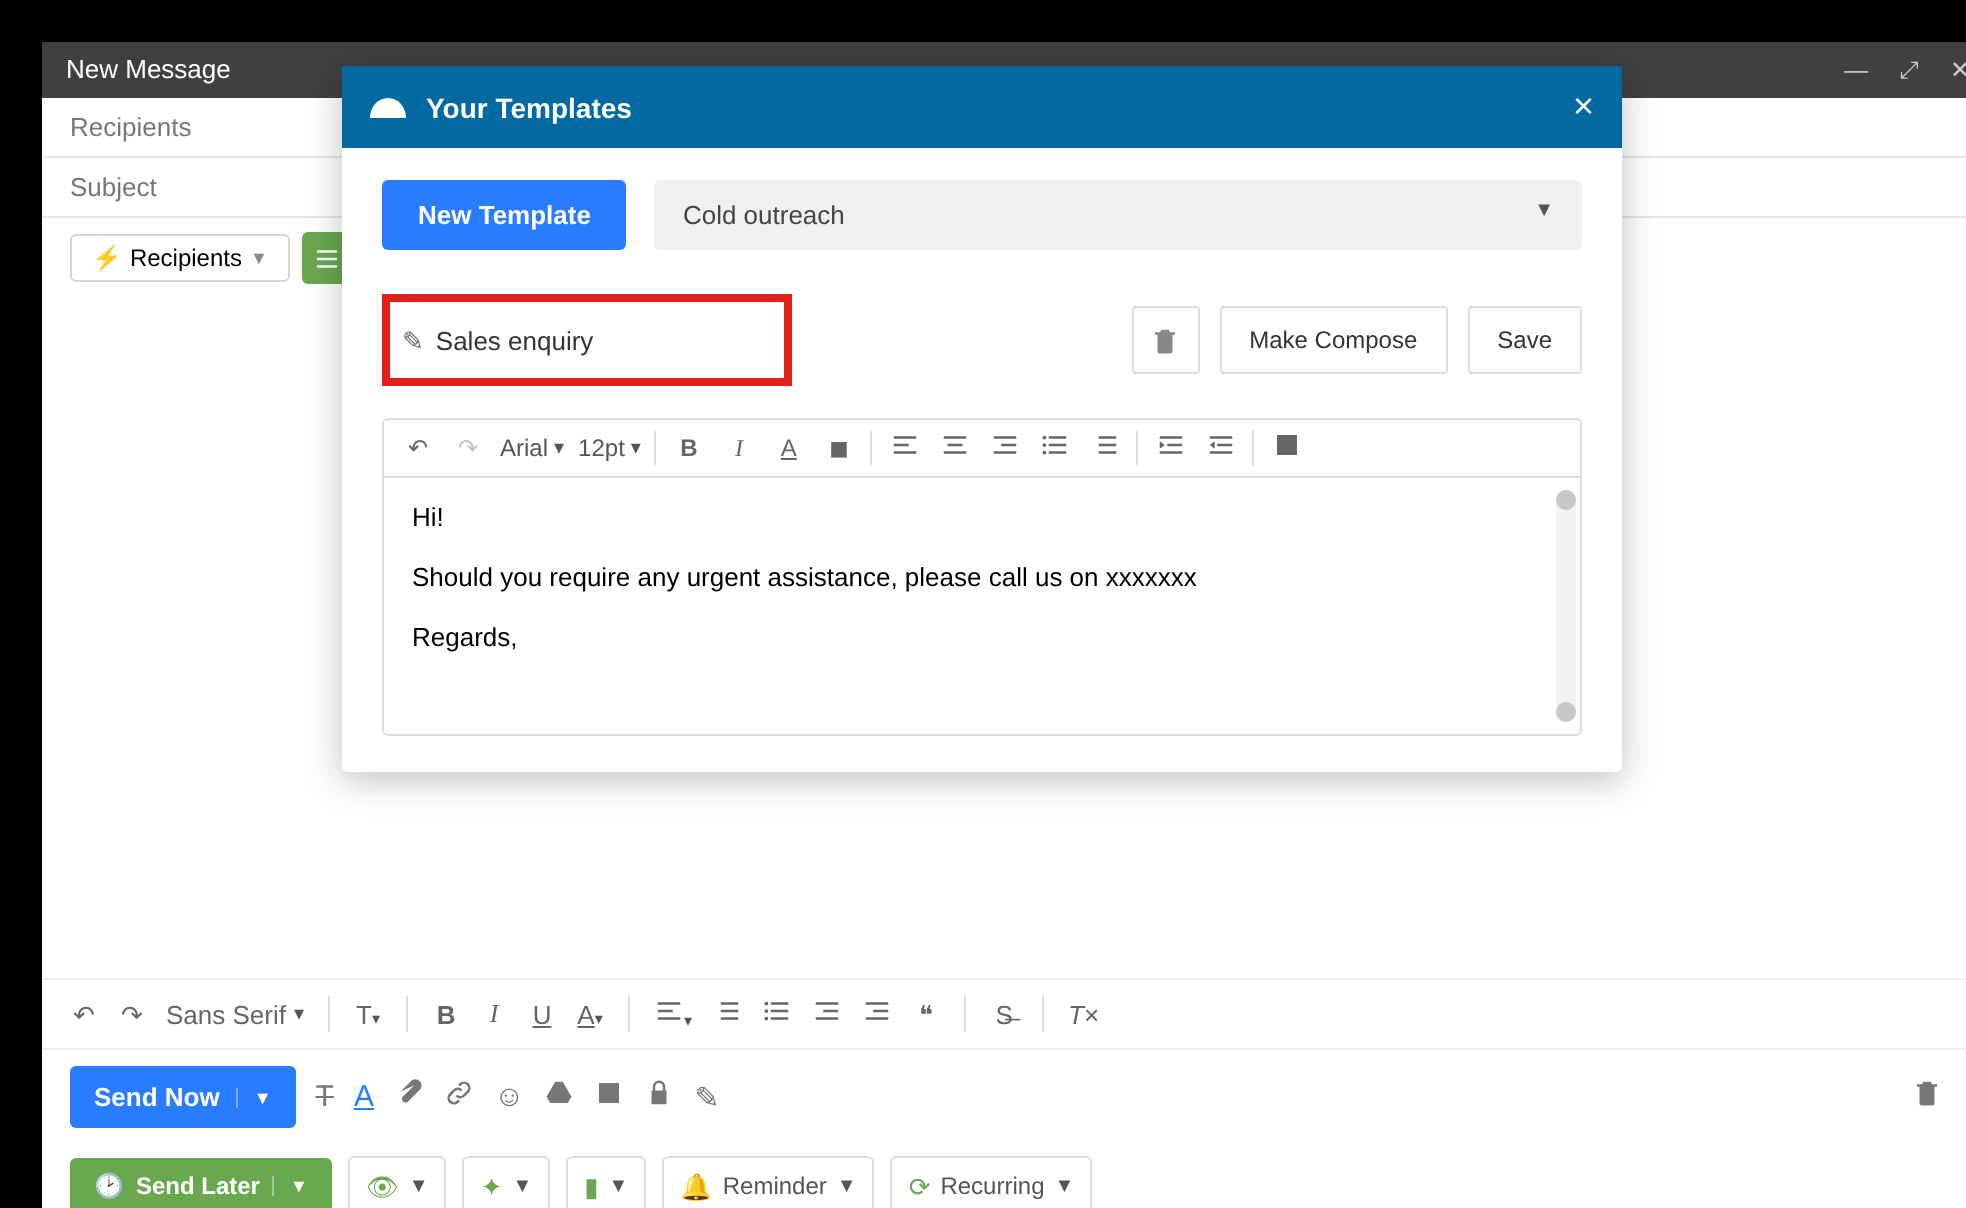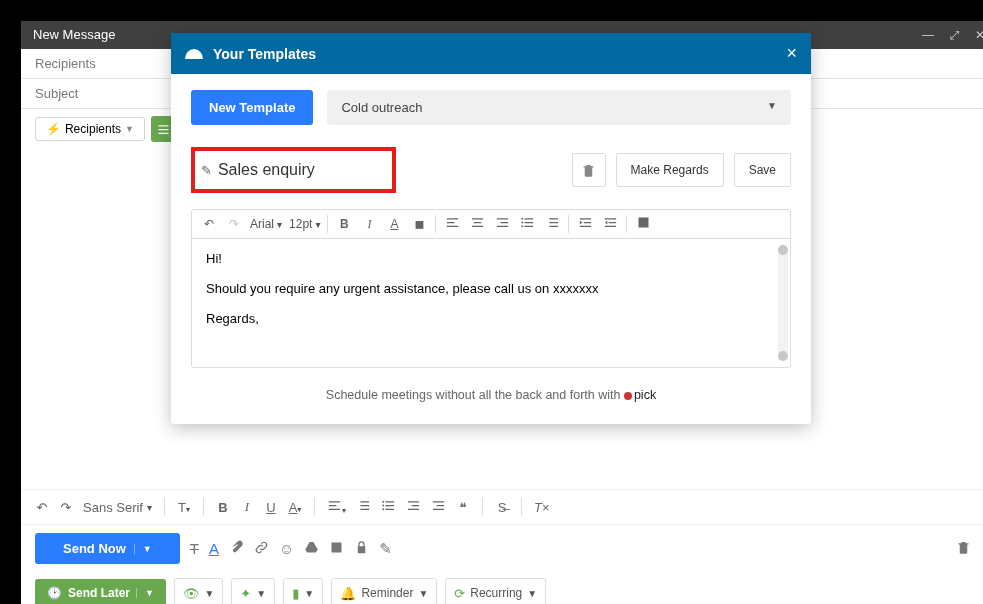--- a/index.html
+++ b/index.html
@@ -23,21 +23,21 @@
   .hat{width:18px;height:10px;background:#fff;border-radius:50% 50% 0 0/100% 100% 0 0;}
   .close-x{color:#fff; font-size:18px; cursor:pointer;}
   .modal-body{ padding:16px 20px 6px;}
   .row1{display:flex; gap:14px; margin-bottom:22px;}
   .new-tmpl{background:#2a7cff;color:#fff;border:none;border-radius:3px;padding:10px 18px;font-size:13px;font-weight:600;cursor:pointer;}
   .select-tmpl{flex:1;background:#f0f0f0;border-radius:3px;padding:10px 14px;font-size:13px;color:#444;display:flex;justify-content:space-between;cursor:pointer;}
   .caret-d{font-size:10px;color:#555;}
   .row2{display:flex;align-items:center;gap:10px; margin-bottom:16px;}
   .name-box{border:4px solid #e2201a;padding:2px 6px; display:flex;align-items:center;gap:6px; width:205px; height:46px;}
   .pencil{color:#666;font-size:13px;}
-  .name-input{border:none;font-size:16px;color:#333; outline:none; width:160px;}
+  .name-input{border:none;font-size:13px;color:#333; outline:none; width:160px;}
   .spacer{flex:1;}
   .icon-btn{border:1px solid #ddd;background:#fff;border-radius:2px;width:34px;height:34px;display:flex;align-items:center;justify-content:center;color:#888;cursor:pointer;}
   .txt-btn{border:1px solid #ddd;background:#fff;border-radius:2px;height:34px;padding:0 14px;font-size:12px;color:#333;cursor:pointer;}
   .primary-btn{background:#2a7cff;color:#fff;border:none;border-radius:2px;height:34px;padding:0 16px;font-size:12.5px;cursor:pointer;}
   .editor{border:1px solid #ddd;border-radius:3px; margin-bottom:12px;}
   .ed-toolbar{border-bottom:1px solid #ddd;padding:5px 8px;display:flex;align-items:center;gap:7px;flex-wrap:nowrap;overflow:hidden;}
   .ed-toolbar .tb{color:#666;font-size:12px;min-width:18px;text-align:center;cursor:pointer;}
   .ed-toolbar .sep{width:1px;height:18px;background:#ddd;}
   .ed-toolbar .dd{font-size:12px;color:#555;display:flex;align-items:center;gap:3px;}
   .ed-toolbar .bold{font-weight:bold;}
@@ -52,21 +52,21 @@
   .promo .brand{color:#222;}
   .dot{display:inline-block;width:8px;height:8px;border-radius:50%;background:#c33;vertical-align:middle;margin-right:2px;}
 
   
   .bottom-area{position:absolute;left:0;right:12px;bottom:0;background:#fff;border-top:1px solid #eee;}
   .format-bar{display:flex;align-items:center;gap:10px;padding:8px 14px;border-bottom:1px solid #eee;color:#666;font-size:13px;}
   .format-bar .fb{cursor:pointer;min-width:14px;text-align:center;}
   .format-bar .fdd{display:flex;align-items:center;gap:4px;}
   .format-bar .sepv{width:1px;height:18px;background:#ddd;margin:0 2px;}
   .send-bar{display:flex;align-items:center;gap:10px;padding:8px 14px;}
-  .send-now{background:#2a7cff;color:#fff;border:none;border-radius:3px;padding:8px 28px;font-size:13px;font-weight:600;display:flex;align-items:center;gap:8px;cursor:pointer;}
+  .send-now{background:#2a7cff;color:#fff;border:none;border-radius:3px;padding:8px 12px;font-size:13px;font-weight:600;display:flex;align-items:center;gap:8px;cursor:pointer;}
   .send-now .dd-seg{border-left:1px solid rgba(255,255,255,.4);padding-left:8px;font-size:9px;}
   .ic{color:#777;cursor:pointer;font-size:15px;}
   .trash-right{margin-left:auto;}
   .green-bar{display:flex;align-items:center;gap:8px;padding:6px 14px 10px;}
   .send-later{background:#6aa84f;color:#fff;border:none;border-radius:3px;padding:7px 12px;font-size:12px;font-weight:600;display:flex;align-items:center;gap:6px;cursor:pointer;}
   .send-later .dd-seg{border-left:1px solid rgba(255,255,255,.4);padding-left:8px;font-size:9px;}
   .mini{border:1px solid #ddd;background:#fff;border-radius:3px;height:30px;padding:0 8px;display:flex;align-items:center;gap:5px;font-size:12px;color:#555;cursor:pointer;}
   .mini .gic{color:#6aa84f;font-size:13px;}
   .watermark{position:absolute;right:40px;bottom:80px;font-size:20px;font-weight:800;color:#000;}
 
@@ -126,21 +126,21 @@
         <div class="name-box">
           <span class="pencil">✎</span>
           <input class="name-input" value="Sales enquiry" style="">
         </div>
         <div class="spacer"></div>
         <button class="icon-btn">
           <svg class="icon16" viewBox="0 0 24 24">
               <path d="M6 7h12v13a2 2 0 0 1-2 2H8a2 2 0 0 1-2-2V7zm3-4h6l1 2h4v2H4V5h4l1-2z"></path>
             </svg>
         </button>
-        <button class="txt-btn">Make Regards</button>
+        <button class="txt-btn">Make Compose</button>
         <button class="txt-btn">Save</button>
       </div>
 
       <div class="editor">
         <div class="ed-toolbar">
           <span class="tb">↶</span>
           <span class="tb" style="opacity:.4">↷</span>
           <span class="dd">
               <span>Arial</span>
               <span class="caret-d">▾</span>
@@ -189,23 +189,20 @@
           <p>Hi!</p>
           <p>Should you require any urgent assistance, please call us on xxxxxxx</p>
           <p>Regards,</p>
           <div class="ed-scroll">
             <div class="thumbT"></div>
               <div class="thumbB"></div>
           </div>
         </div>
       </div>
 
-      <div class="promo">
-        <span>Schedule meetings without all the back and forth with </span><span class="dot"></span><span class="brand">pick</span>
-      </div>
     </div>
   </div>
 
   <div class="watermark">www.usaaccountshop.com</div>
 
   <div class="bottom-area">
     <div class="format-bar">
       <span class="fb">↶</span>
       <span class="fb">↷</span>
       <span class="fdd">

